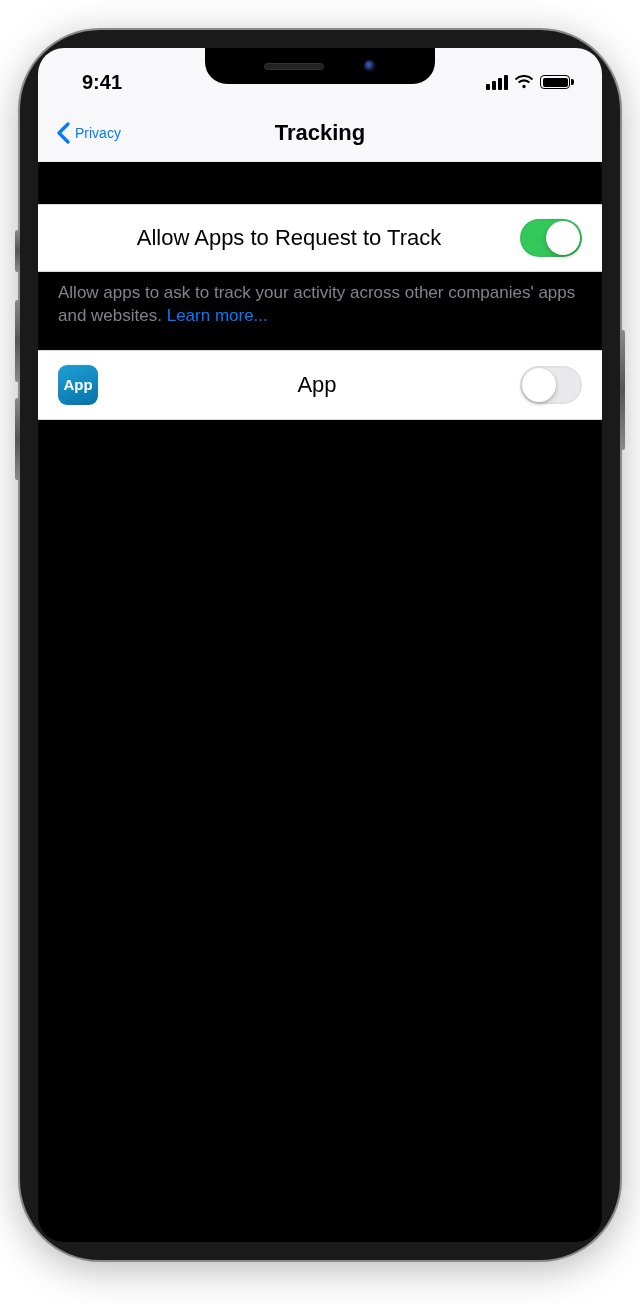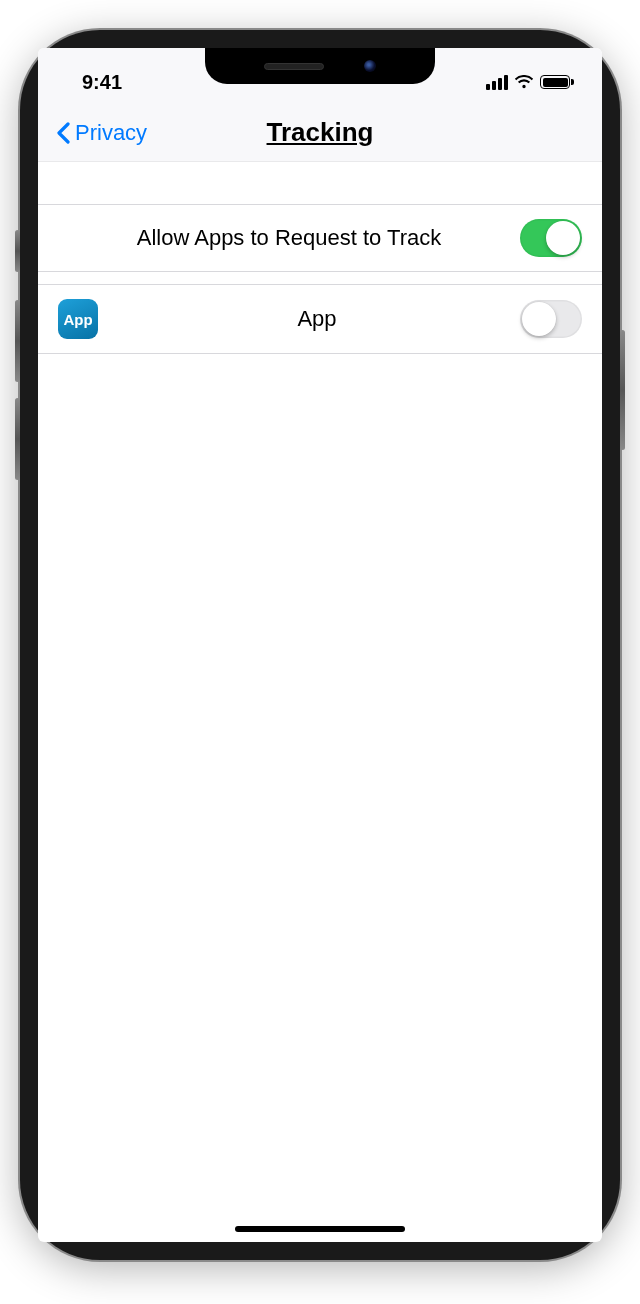--- a/index.html
+++ b/index.html
@@ -32,22 +32,22 @@
       background: linear-gradient(#888,#555,#888);
       border-radius: 3px;
     }
     .btn-left1 { left: -5px; top: 200px; width: 5px; height: 42px; }
     .btn-left2 { left: -5px; top: 270px; width: 5px; height: 82px; }
     .btn-left3 { left: -5px; top: 368px; width: 5px; height: 82px; }
     .btn-right { right: -5px; top: 300px; width: 5px; height: 120px; }
     .screen {
       width: 100%;
       height: 100%;
-      background: #ffffff;
-      border-radius: 6px;
+      background: #000000;
+      border-radius: 26px;
       overflow: hidden;
       position: relative;
     }
     .notch {
       position: absolute;
       top: 0;
       left: 50%;
       transform: translateX(-50%);
       width: 230px;
       height: 36px;
@@ -88,27 +88,26 @@
       background: #f8f8fa;
       border-bottom: 1px solid rgba(0,0,0,.06);
     }
     .nav-back {
       position: absolute;
       left: 18px;
       display: flex;
       align-items: center;
       gap: 4px;
       color: #007aff;
+      font-size: 14px;
+    }
+    .nav-title {
       font-size: 22px;
-    }
-    .nav-title {
-      font-size: 26px;
       font-weight: 600;
       color: #000;
-      text-decoration: underline;
     }
     .content { padding-top: 42px; }
     .cell {
       background: #fff;
       border-top: 1px solid #d8d8dc;
       border-bottom: 1px solid #d8d8dc;
       display: flex;
       align-items: center;
       padding: 14px 20px;
     }
@@ -207,20 +206,23 @@
 
     <div class="content">
 
       <div class="cell">
         <div class="cell-label">Allow Apps to Request to Track</div>
         <div class="switch on">
           <div class="knob"></div>
         </div>
       </div>
 
+      <div class="footer-text">
+        <span>Allow apps to ask to track your activity across other companies' apps and websites. </span><a href="#">Learn more...</a>
+      </div>
 
       <div class="gap"></div>
 
       <div class="cell">
         <div class="app-icon">App</div>
         <div class="cell-label">App</div>
         <div class="switch">
           <div class="knob"></div>
         </div>
       </div>

